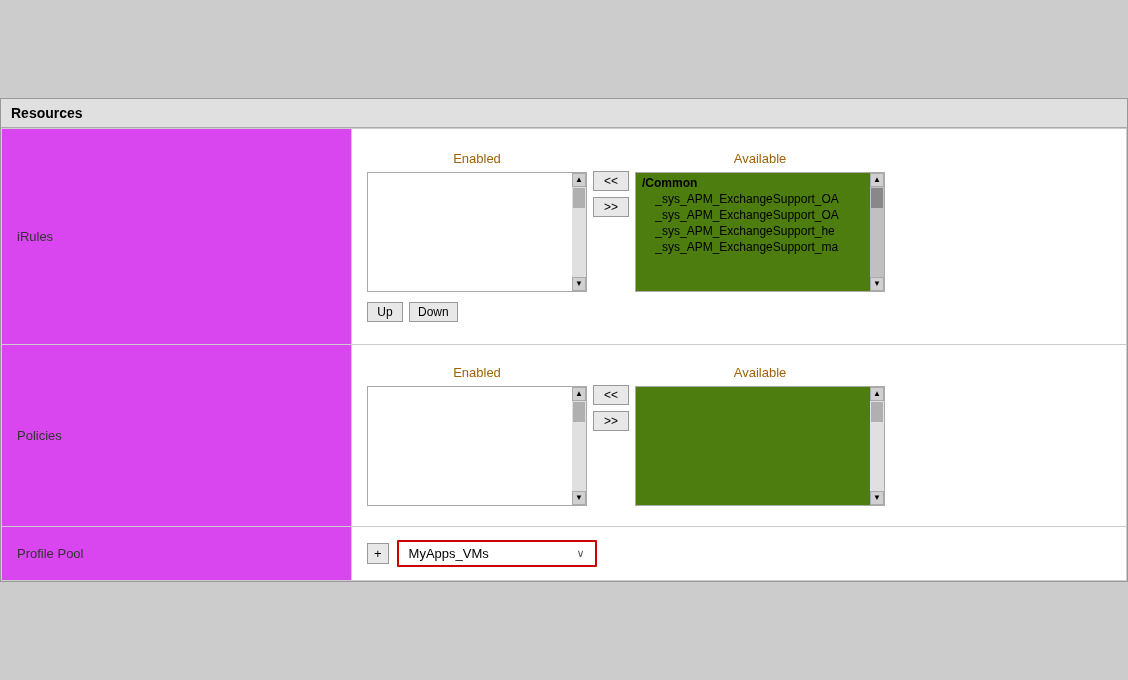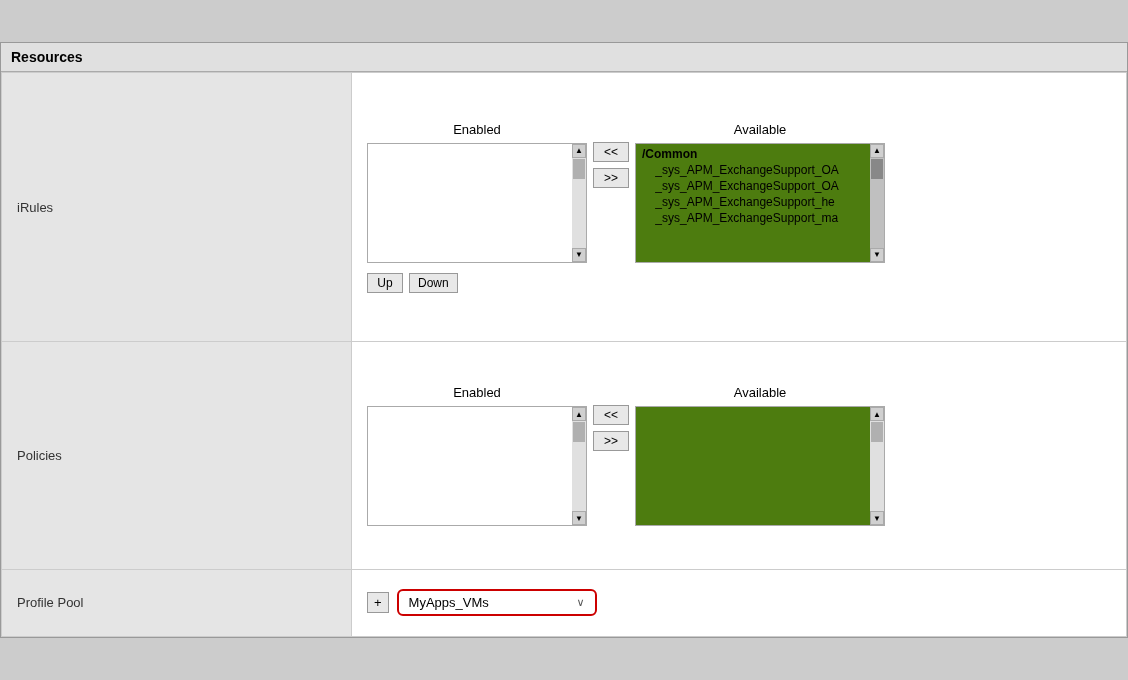--- a/index.html
+++ b/index.html
@@ -8,21 +8,21 @@
       font-size: 13px;
       background: #fff;
       display: flex;
       justify-content: center;
       align-items: center;
       min-height: 100vh;
       background: #ccc;
     }
     .container {
       width: 1128px;
-      height: 596px;
+      height: 484px;
       background: #fff;
       border: 1px solid #999;
       display: flex;
       flex-direction: column;
     }
     .section-header {
       background: #e0e0e0;
       border-bottom: 1px solid #aaa;
       padding: 6px 10px;
       font-weight: bold;
@@ -31,21 +31,21 @@
     .resources-table {
       flex: 1;
       border-collapse: collapse;
       width: 100%;
     }
     .resources-table td {
       border: 1px solid #ccc;
       vertical-align: middle;
     }
     .label-cell {
-      background: #e5e5e5;
+      background: #d946ef;
       padding: 10px 15px;
       width: 350px;
       font-size: 13px;
       color: #333;
     }
     .content-cell {
       padding: 10px 15px;
       background: #fff;
     }
 
@@ -61,21 +61,21 @@
       gap: 6px;
     }
     .list-group {
       display: flex;
       flex-direction: column;
       align-items: center;
       gap: 4px;
     }
     .list-label {
       font-size: 13px;
-      color: #000000;
+      color: #a16207;
       margin-bottom: 2px;
     }
     .list-item {
       padding: 1px 2px;
       font-size: 12px;
       white-space: nowrap;
     }
     .list-item.folder {
       font-weight: bold;
     }
@@ -121,21 +121,21 @@
       border: 1px solid #aaa;
       background: #fff;
       cursor: pointer;
       display: flex;
       align-items: center;
       gap: 6px;
       min-width: 200px;
     }
     .select-dropdown-highlighted {
       border: 2px solid #cc0000;
-      border-radius: 6px;
+      border-radius: 1px;
     }
     .dropdown-arrow {
       font-size: 11px;
       color: #555;
     }
     .select-small {
       min-width: 150px;
     }
     .listbox-container {
       position: relative;

